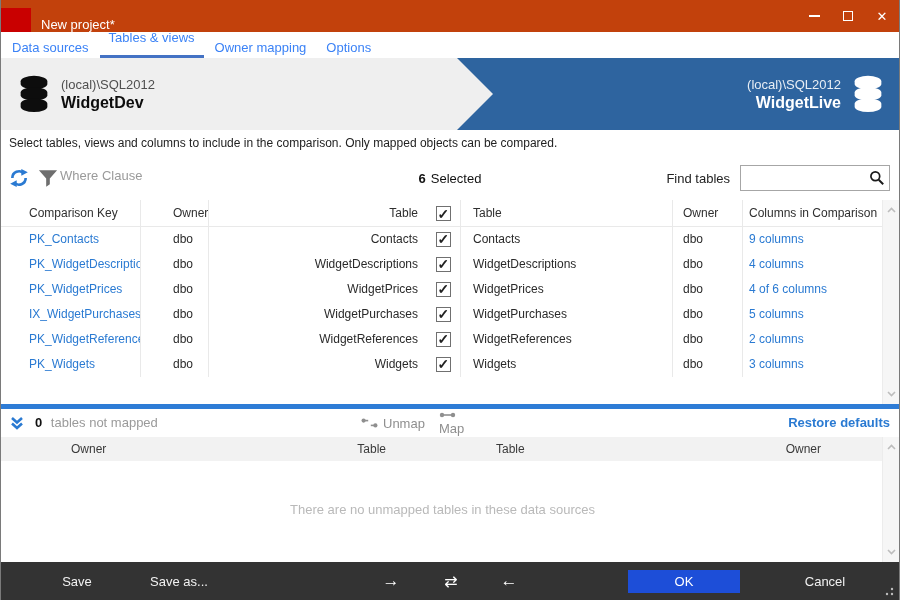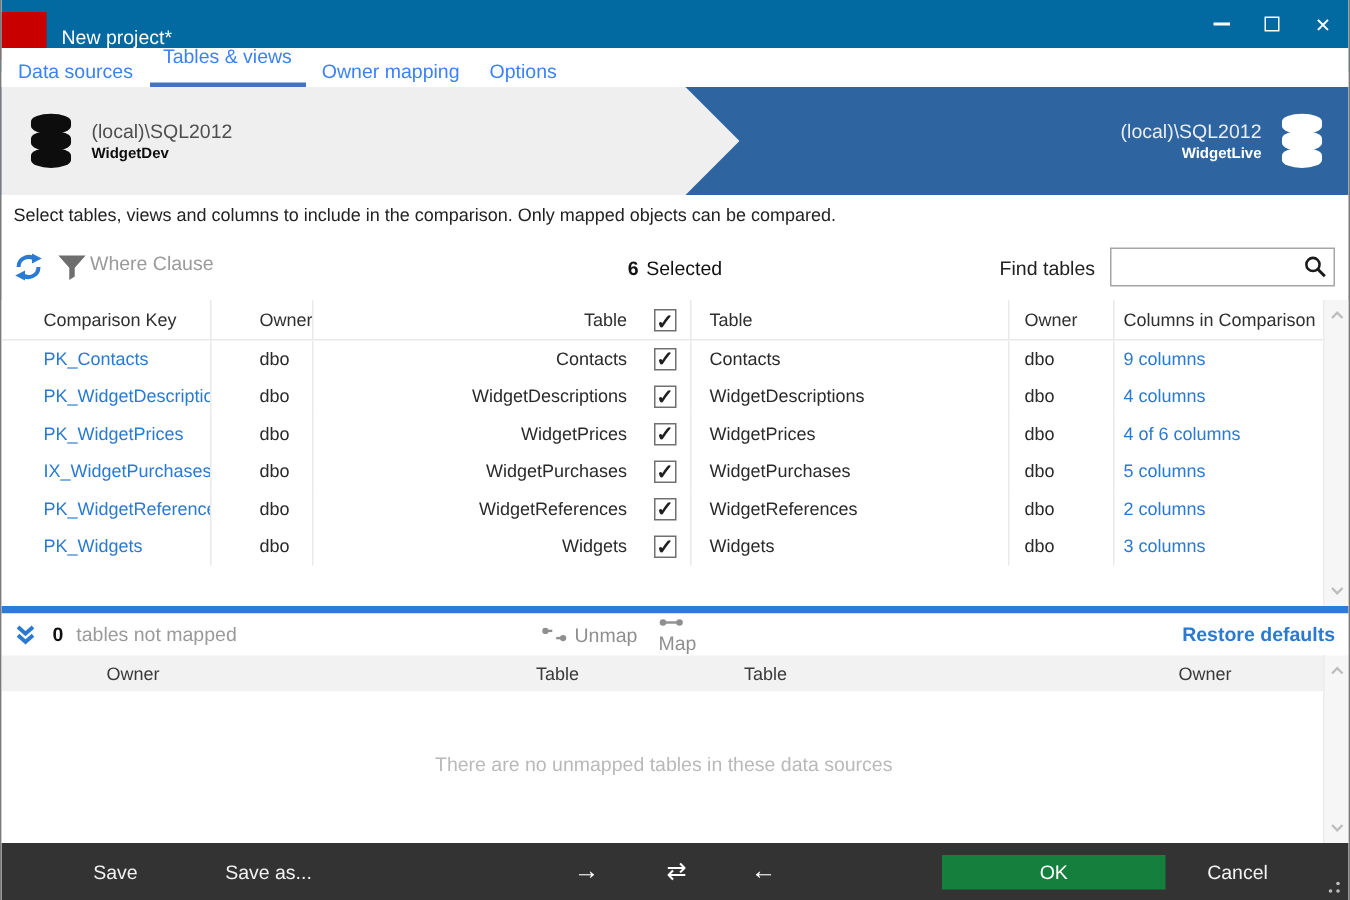--- a/index.html
+++ b/index.html
@@ -3,41 +3,41 @@
 <meta charset="utf-8">
 <style>
   * { margin:0; padding:0; box-sizing:border-box; }
   html,body { background:#d9d9d9; }
   .window {
     position:relative; width:900px; height:600px; overflow:hidden;
     background:#fff; font-family:"Liberation Sans", sans-serif; color:#2a2a2a;
     border-left:1px solid #7a7a7a; border-right:1px solid #7a7a7a;
   }
   
-  .titlebar { position:absolute; top:0; left:0; right:0; height:48px; background:#0369a1; display:flex; align-items:center; }
+  .titlebar { position:absolute; top:0; left:0; right:0; height:48px; background:#c2410c; display:flex; align-items:center; }
   .logo { width:30px; height:32px; background:#c90000; flex:0 0 auto; }
   .title { color:#fff; font-size:13px; margin-left:10px; }
   .win-controls { position:absolute; right:0; top:0; height:32px; display:flex; }
   .wbtn { width:34px; height:32px; display:flex; align-items:center; justify-content:center; color:#fff; cursor:pointer; }
   .min-glyph { width:11px; height:2px; background:#fff; display:block; }
   .max-glyph { width:10px; height:10px; border:1.6px solid #fff; display:block; }
   .close-glyph { font-size:13px; line-height:1; }
   
   .tabbar { position:absolute; top:32px; left:0; right:0; height:26px; background:#fff; display:flex; align-items:stretch; padding-left:2px; }
   .tab { font-size:13px; color:#3b82f6; padding:15px 9px; display:flex; align-items:center; cursor:pointer; position:relative; margin-right:2px; }
   .tab.active { border-bottom:3px solid #4472c4; padding-top:3px; }
   
   .band { position:absolute; top:58px; left:0; right:0; height:72px; background:#2e649f; }
   .band-gray { position:absolute; left:0; top:0; height:72px; width:494px; background:#efefef;
     clip-path:polygon(0 0, 456px 0, 492px 36px, 456px 72px, 0 72px); display:flex; align-items:center; }
   .db-icon { flex:0 0 auto; }
   .band-gray .db-icon { margin-left:16px; }
   .src-text { margin-left:10px; }
   .srv { font-size:13px; color:#4f4f4f; }
-  .dbn { font-size:10px; font-weight:bold; color:#0d0d0d; margin-top:2px; }
+  .dbn { font-size:16px; font-weight:bold; color:#0d0d0d; margin-top:2px; }
   .band-right { position:absolute; right:0; top:0; height:72px; display:flex; align-items:center; }
   .tgt-text { text-align:right; margin-right:10px; }
   .band-right .srv { color:#e8eef5; }
   .band-right .dbn { color:#fff; }
   .band-right .db-icon { margin-right:14px; }
   
   .instruction { position:absolute; top:130px; left:0; right:0; height:26px; line-height:26px; padding-left:8px; font-size:12px; color:#222; }
   
   .toolbar { position:absolute; top:156px; left:0; right:0; height:44px; }
   .tool-left { position:absolute; left:8px; top:0; height:44px; display:flex; align-items:center; }
@@ -87,21 +87,21 @@
     grid-template-columns:200px 185px 300px 198px; font-size:12px; line-height:24px; color:#3a3a3a; }
   .bh1 { padding-left:70px; } .bh2 { text-align:right; } .bh3 { padding-left:110px; } .bh4 { text-align:right; padding-right:63px; }
   .bottom-body { position:absolute; top:461px; left:0; width:883px; height:101px; background:#fff; display:flex; align-items:center; justify-content:center; }
   .empty-msg { color:#b9b9b9; font-size:13px; margin-top:-4px; }
   
   .footer { position:absolute; top:562px; left:0; right:0; height:38px; background:#333; color:#f2f2f2; font-size:13px; }
   .f-item { position:absolute; top:0; height:38px; display:flex; align-items:center; transform:translateX(-50%); cursor:pointer; }
   .f-save { left:76px; } .f-saveas { left:178px; }
   .f-arrow { position:absolute; top:0; height:38px; display:flex; align-items:center; transform:translateX(-50%); color:#fff; font-size:17px; cursor:pointer; }
   .fa-right { left:390px; } .fa-swap { left:450px; font-size:16px; } .fa-left { left:508px; }
-  .ok-btn { position:absolute; left:627px; top:8px; width:149px; height:23px; background:#15803d; color:#fff; border:none;
+  .ok-btn { position:absolute; left:627px; top:8px; width:112px; height:23px; background:#1d4ed8; color:#fff; border:none;
     font-size:13px; font-family:"Liberation Sans",sans-serif; cursor:pointer; }
   .f-cancel { left:824px; }
   .grip { position:absolute; right:5px; bottom:4px; cursor:nwse-resize; }
 </style>
 </head>
 <body>
 
 <div class="window">
 
   <div class="titlebar">

